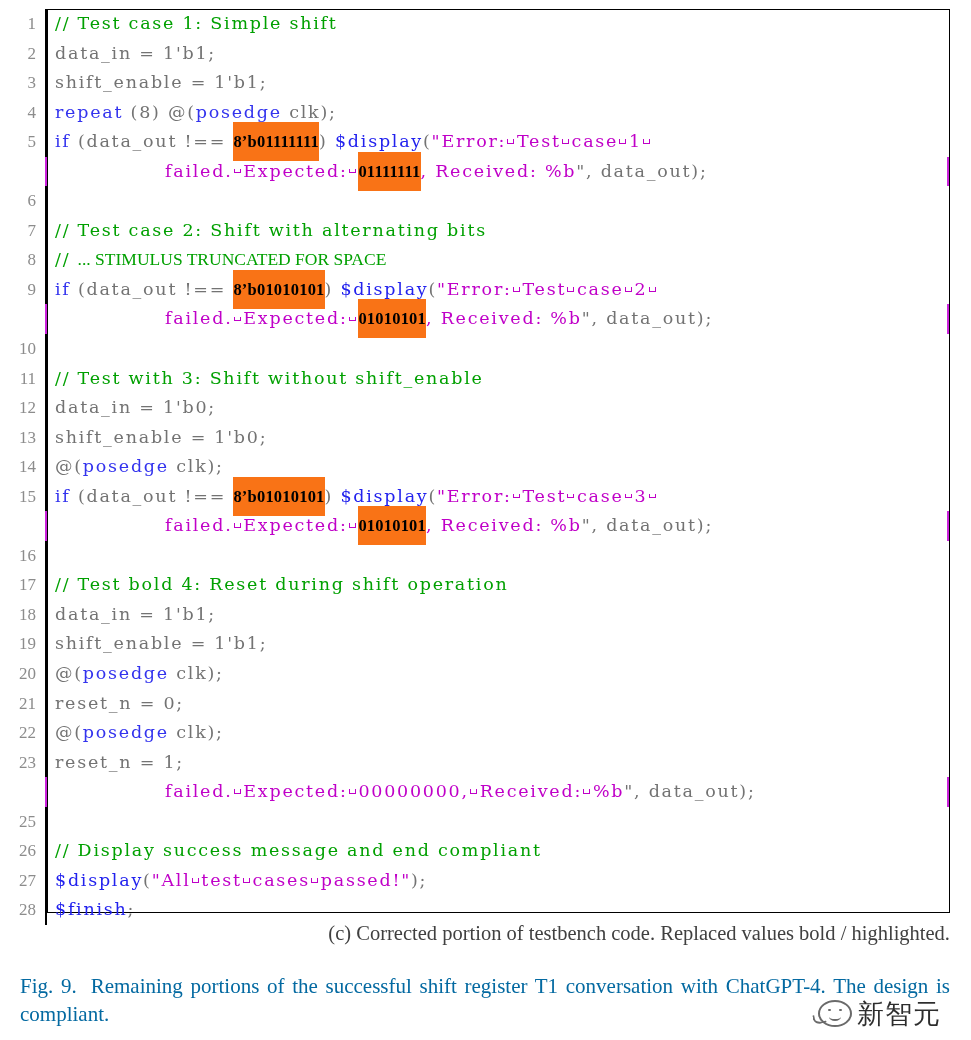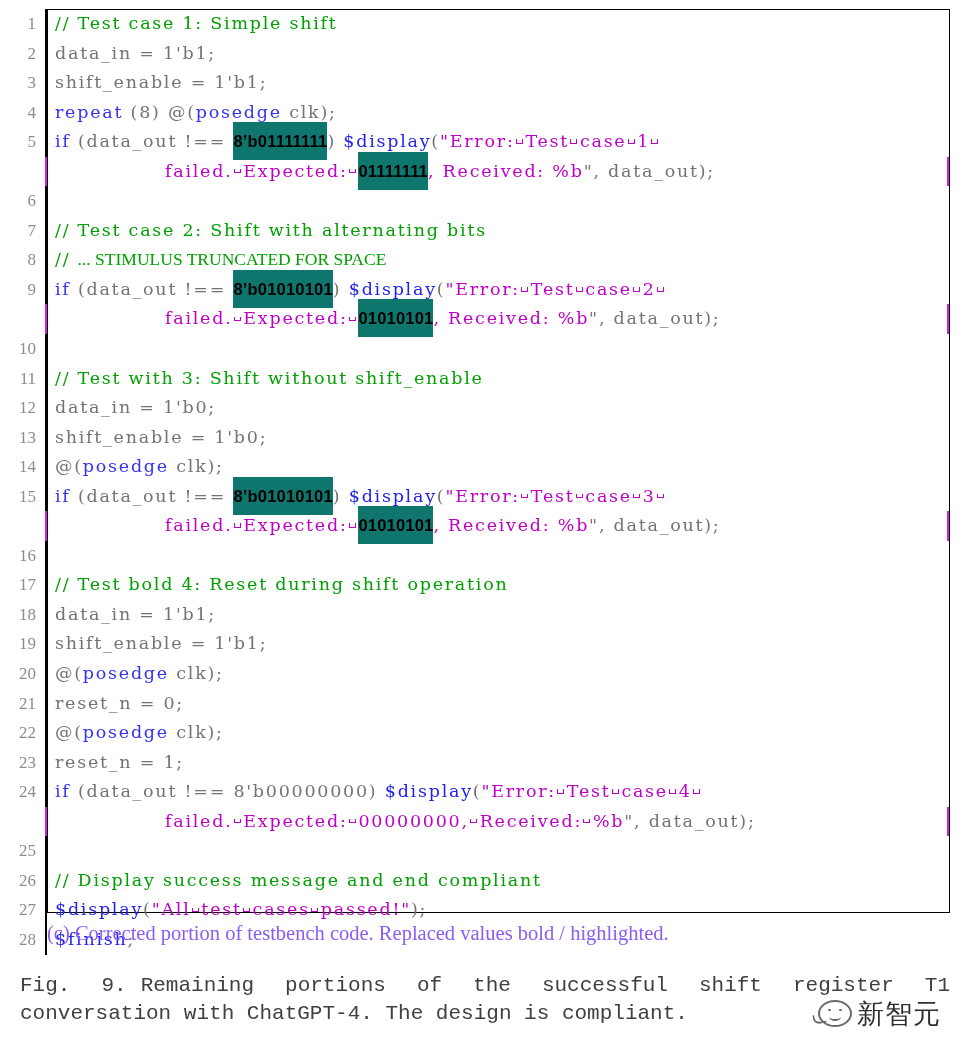--- a/index.html
+++ b/index.html
@@ -100,23 +100,23 @@
   .kw   { color: #3333ee; }
   .sys  { color: #2222ee; }
   .str  { color: #c000c8; }
   .plain{ color: #737373; }
 
   
   .tight { letter-spacing: 0; font-family: "Liberation Serif","DejaVu Serif",serif; margin-top: 20px; }
 
   
   .hl {
-    background: #0f766e;
+    background: #f97316;
     color: #000000;
-    font-family: Liberation Sans, sans-serif;
+    font-family: Liberation Serif, serif;
     font-weight: bold;
     font-size: 16.5px;
     letter-spacing: 0.2px;
     padding: 10px 0;
   }
 
   
   .vs {
     display: inline-block;
     width: 0.62em;
@@ -136,33 +136,33 @@
   }
 
   
   #subcaption {
     position: absolute;
     left: 47px;
     top: 922px;
     width: 903px;
     font-family: "Liberation Serif", "DejaVu Serif", serif;
     font-size: 20.5px;
-    color: #8b5cf6;
-    text-align: left;
+    color: #404040;
+    text-align: right;
   }
 
   #figcaption {
     position: absolute;
     left: 20px;
     top: 972px;
     width: 930px;
-    font-family: Liberation Mono, monospace;
+    font-family: Liberation Serif, serif;
     font-size: 21px;
     line-height: 28px;
-    color: #404040;
+    color: #0369a1;
     text-align: justify;
   }
   #figcaption .fig-label { white-space: nowrap; }
   #figcaption .gap { display: inline-block; width: 14px; }
 
   
   #watermark {
     position: absolute;
     left: 818px;
     top: 993px;
@@ -406,26 +406,20 @@
       <span class="code-text"><span class="plain">@(</span><span class="kw">posedge</span><span class="plain"> clk);</span></span>
     </div>
 
     <div class="code-line">
       <span class="lineno">23</span>
       <span class="rule"></span>
       <span class="rule-right"></span>
       <span class="code-text"><span class="plain">reset_n = 1;</span></span>
     </div>
 
-    <div class="code-line">
-      <span class="lineno">24</span>
-      <span class="rule"></span>
-      <span class="rule-right"></span>
-      <span class="code-text"><span class="kw">if</span><span class="plain"> (data_out !== 8'b00000000)</span><span class="sys"> $display</span><span class="plain">(</span><span class="str">"Error:<span class="vs"></span>Test<span class="vs"></span>case<span class="vs"></span>4<span class="vs"></span></span></span>
-    </div>
 
     <div class="code-line">
       <span class="lineno"></span>
       <span class="rule cont"></span>
       <span class="rule-right cont"></span>
       <span class="code-text" style="left:165px;"><span class="str">failed.<span class="vs"></span>Expected:<span class="vs"></span>00000000,<span class="vs"></span>Received:<span class="vs"></span>%b</span><span class="plain">"</span><span class="plain">, data_out);</span></span>
     </div>
 
     <div class="code-line">
       <span class="lineno">25</span>

